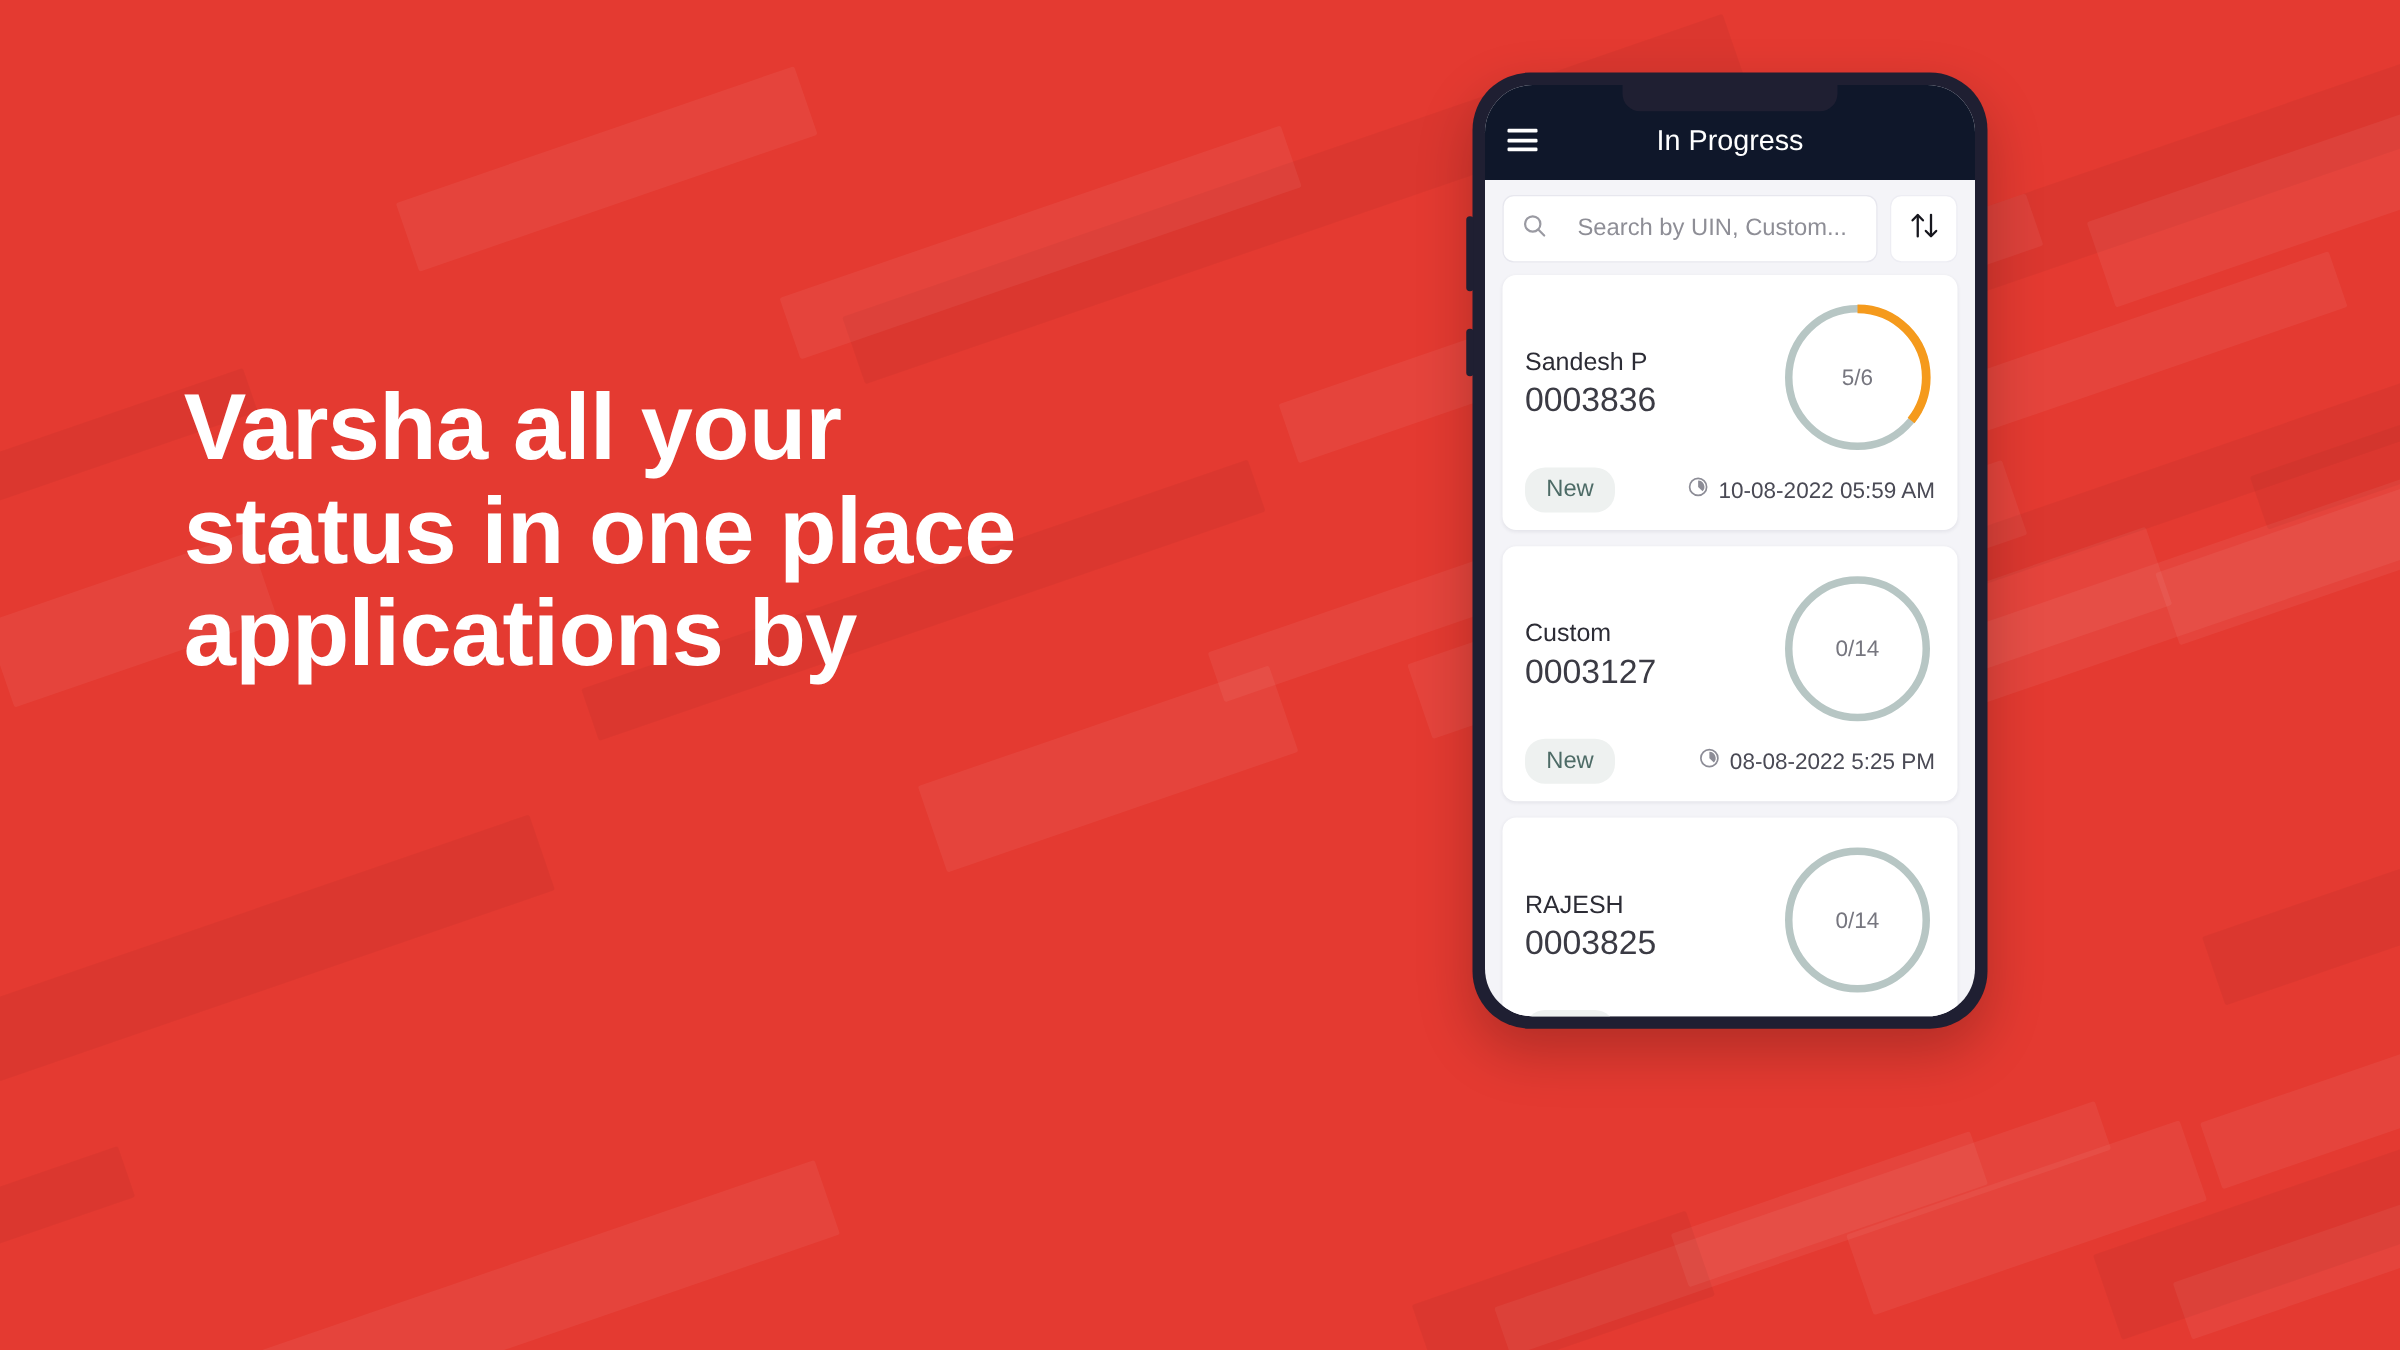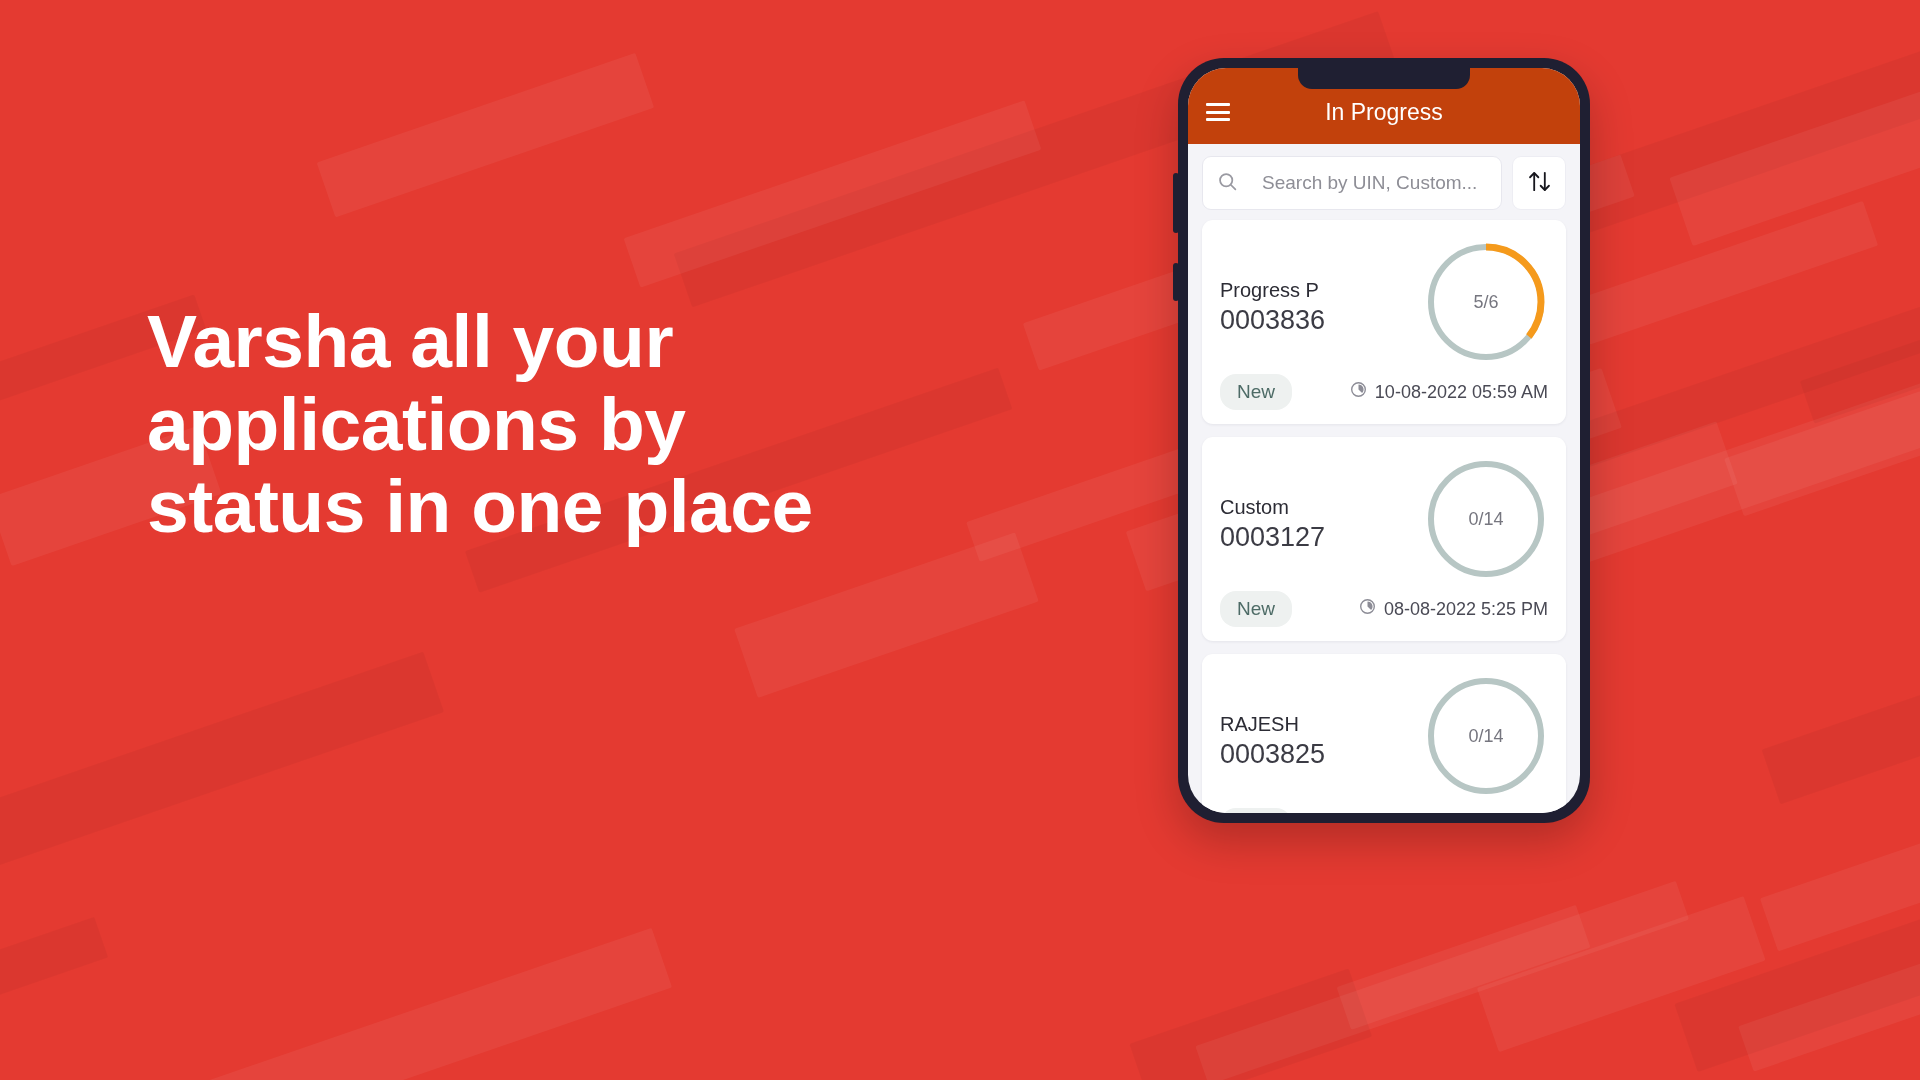--- a/index.html
+++ b/index.html
@@ -100,21 +100,21 @@
     background: #1f1f32;
     border-bottom-left-radius: 14px;
     border-bottom-right-radius: 14px;
     z-index: 10;
   }
 
   
   .appbar {
     position: relative;
     height: 76px;
-    background: #c2410c;
+    background: #0f172a;
     display: flex;
     align-items: center;
     padding: 0 18px;
     z-index: 5;
   }
   .hamburger {
     width: 24px;
     height: 18px;
     display: flex;
     flex-direction: column;
@@ -281,22 +281,22 @@
     <div class="stripe" style="left: 1680.59px; top: 176.305px; width: 429.409px; height: 71.5596px;"></div>
     <div class="stripe" style="left: 0.419847px; top: 496.468px; width: 221.663px; height: 72.3456px;"></div>
     <div class="stripe dark" style="left: 1141.25px; top: 1041.87px; width: 231.758px; height: 71.8022px;"></div>
     <div class="stripe" style="left: 153.895px; top: 1100.61px; width: 536.557px; height: 62.5338px;"></div>
     <div class="stripe" style="left: 325.797px; top: 160.699px; width: 337.003px; height: 57.7053px;"></div>
     <div class="stripe dark" style="left: -144.84px; top: 849.474px; width: 612.394px; height: 63.9912px;"></div>
   </div>
 
 <div class="headline">
   <span class="hl-line">Varsha all your</span>
+  <span class="hl-line">status in one place</span>
   <span class="hl-line">applications by</span>
-  <span class="hl-line">status in one place</span>
 </div>
 
 <div class="phone-wrap">
   <div class="phone-frame"></div>
   <div class="btn-side b1"></div>
   <div class="btn-side b2"></div>
 
   <div class="phone-screen">
     <div class="notch"></div>
 
@@ -328,21 +328,21 @@
             <polyline points="15.2,18.4 19.5,22.8 23.8,18.4"></polyline>
           </svg>
         </span>
       </div>
     </div>
 
     <div class="card-list" id="cardList">
   <div class="app-card">
     <div class="card-top">
       <div class="cust-block">
-        <div class="cust-name">Progress P</div>
+        <div class="cust-name">Sandesh P</div>
         <div class="cust-uin">0003836</div>
       </div>
       <div class="ring-wrap">
         <svg width="128" height="128" viewBox="0 0 128 128">
           <circle class="ring-track" cx="64" cy="64" r="55" fill="none" stroke-width="6" stroke="#b7c6c4"></circle>
           <circle class="ring-arc" cx="64" cy="64" r="55" fill="none" stroke-width="7" stroke-linecap="butt" transform="rotate(-90 64 64)" stroke="#f59a1c" stroke-dasharray="123.41971139102759 345.57519189487726"></circle>
         </svg>
         <div class="ring-label">5/6</div>
       </div>
     </div>

